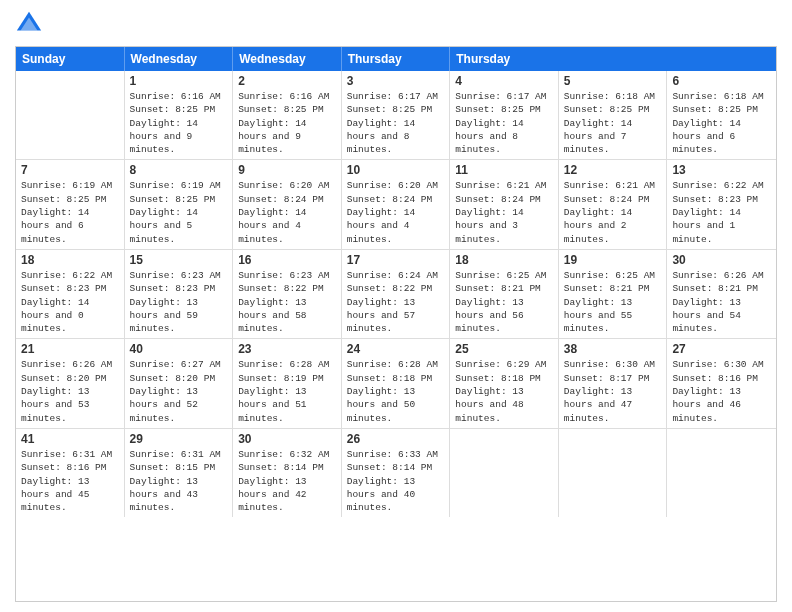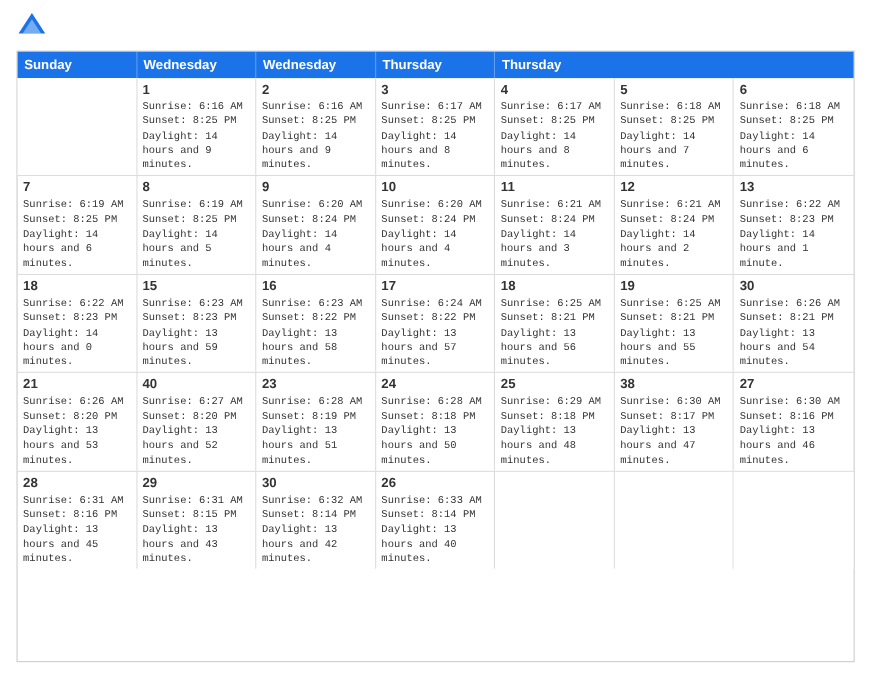--- a/index.html
+++ b/index.html
@@ -290,21 +290,21 @@
           </div>
           <div class="cal-cell">
             <div class="day-number">27</div>
             <div class="day-info" style="white-space: pre-line;">Sunrise: 6:30 AM
 Sunset: 8:16 PM
 Daylight: 13 hours and 46 minutes.</div>
           </div>
         </div>
         <div class="cal-row">
           <div class="cal-cell">
-            <div class="day-number">28</div>
+            <div class="day-number">41</div>
             <div class="day-info" style="white-space: pre-line;">Sunrise: 6:31 AM
 Sunset: 8:16 PM
 Daylight: 13 hours and 45 minutes.</div>
           </div>
           <div class="cal-cell">
             <div class="day-number">29</div>
             <div class="day-info" style="white-space: pre-line;">Sunrise: 6:31 AM
 Sunset: 8:15 PM
 Daylight: 13 hours and 43 minutes.</div>
           </div>

